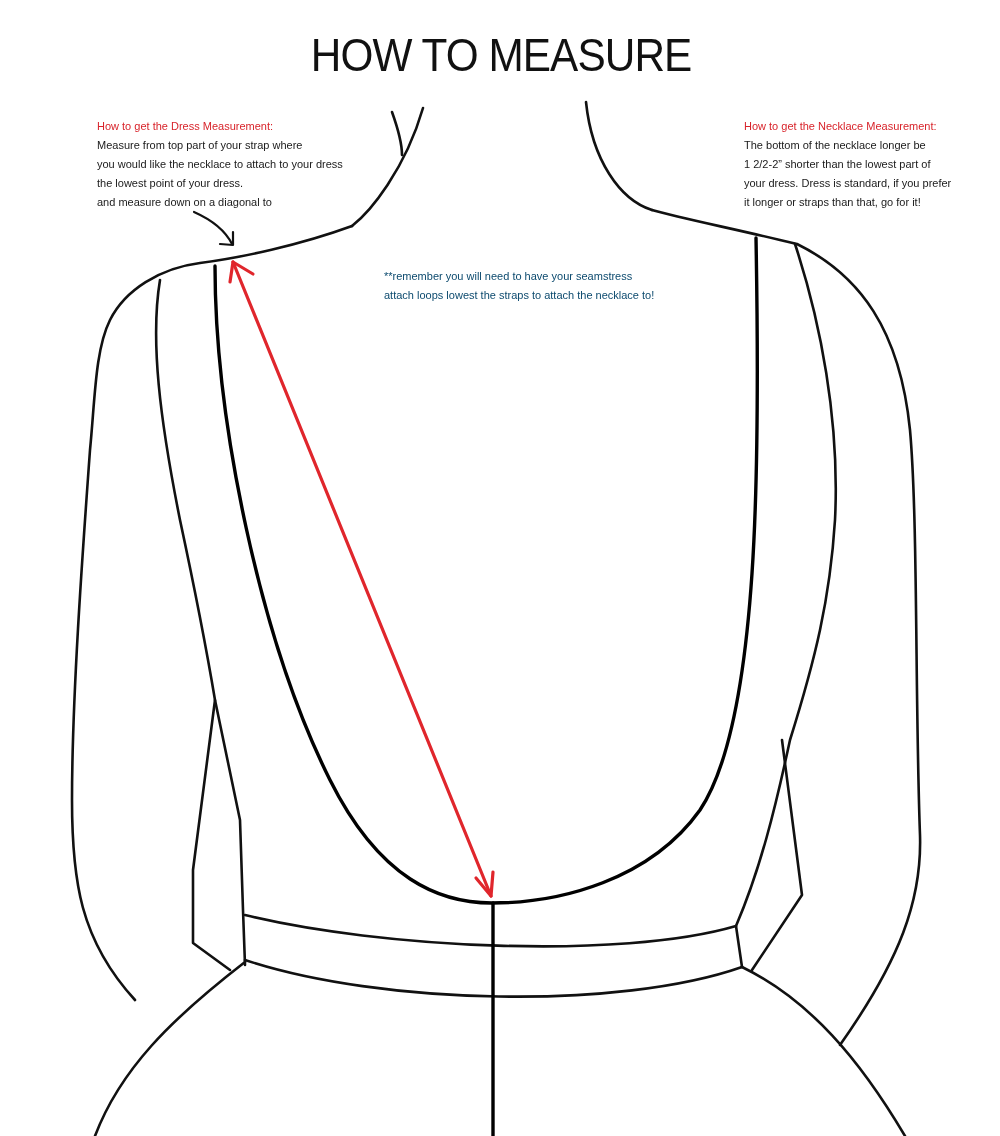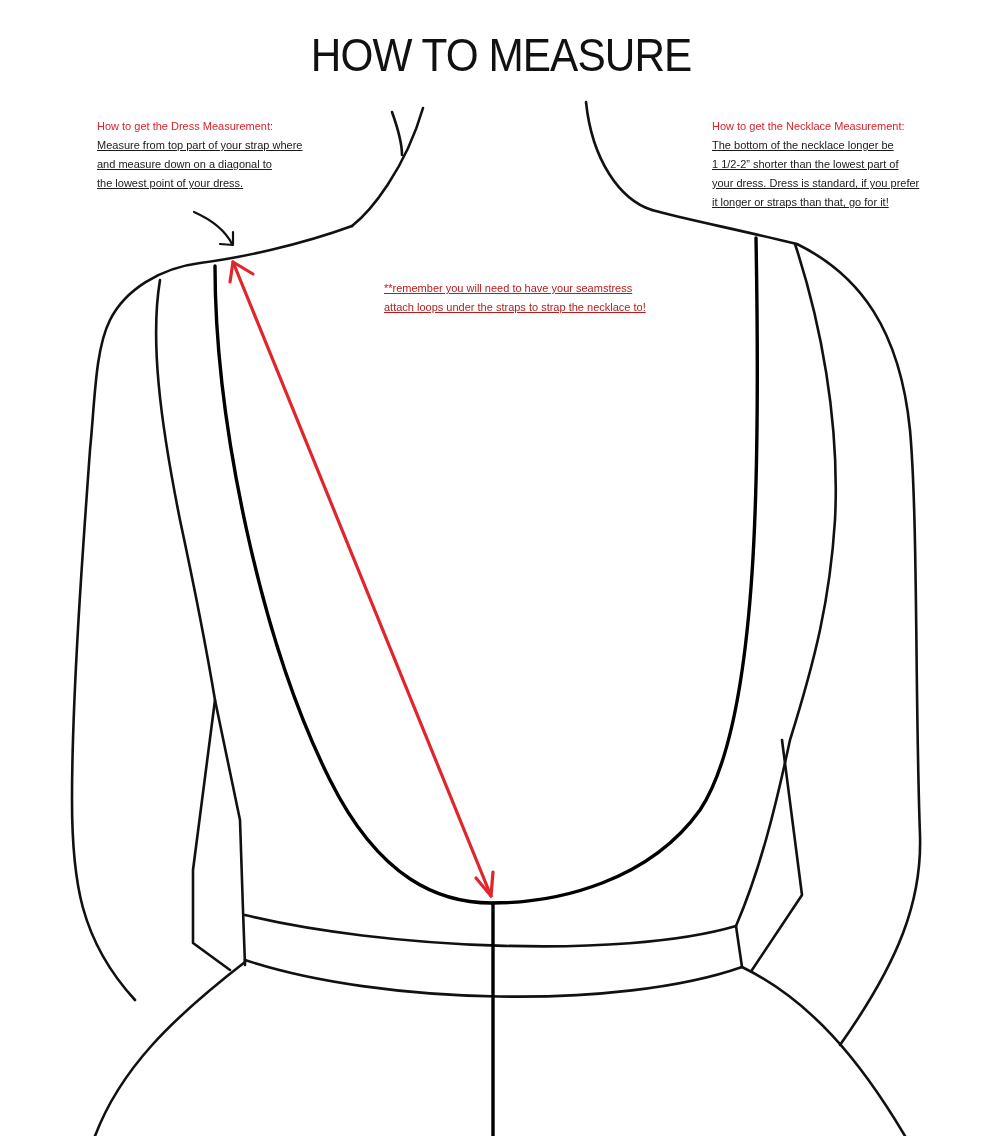--- a/index.html
+++ b/index.html
@@ -7,49 +7,50 @@
     .title {
       position: absolute; left: 0; top: 28px; width: 1000px; text-align: center;
       font-family: "Liberation Sans", sans-serif; font-size: 46px; letter-spacing: -1px;
       color: #111; transform: scaleX(0.92); transform-origin: 513px 0;
     }
     .note {
       position: absolute; font-family: "Liberation Sans", sans-serif; font-size: 11px;
       line-height: 19px; color: #1a1a1a; margin-left: 40px;
     }
     .note .head { color: #d8232a; display: block; }
-    .note .line { display: block; white-space: nowrap; text-decoration: underline; }
+    .note .line { display: block; white-space: nowrap; }
     .note-left { left: 57px; top: 117px; }
-    .note-right { left: 672px; top: 117px; }
-    .note-mid { left: 344px; top: 279px; color: #b91c1c; }
+    .note-right { left: 704px; top: 117px; }
+    .note-mid { left: 344px; top: 267px; color: #0c4a6e; }
     svg.figure { position: absolute; left: 0; top: 0; }
   </style>
 </head>
 <body>
 
 <div class="title">HOW TO MEASURE</div>
 
 <div class="note note-left">
   <span class="head">How to get the Dress Measurement:</span>
   <span class="line">Measure from top part of your strap where</span>
+  <span class="line">you would like the necklace to attach to your dress</span>
+  <span class="line">the lowest point of your dress.</span>
   <span class="line">and measure down on a diagonal to</span>
-  <span class="line">the lowest point of your dress.</span>
 </div>
 
 <div class="note note-right">
   <span class="head">How to get the Necklace Measurement:</span>
   <span class="line">The bottom of the necklace longer be</span>
-  <span class="line">1 1/2-2” shorter than the lowest part of</span>
+  <span class="line">1 2/2-2” shorter than the lowest part of</span>
   <span class="line">your dress. Dress is standard, if you prefer</span>
   <span class="line">it longer or straps than that, go for it!</span>
 </div>
 
 <div class="note note-mid">
   <span class="line">**remember you will need to have your seamstress</span>
-  <span class="line">attach loops under the straps to strap the necklace to!</span>
+  <span class="line">attach loops lowest the straps to attach the necklace to!</span>
 </div>
 
 <svg class="figure" width="1000" height="1136" viewBox="0 0 1000 1136">
   <g fill="none" stroke="#111" stroke-width="2.6" stroke-linecap="round" stroke-linejoin="round">
 
     <path d="M 392 112 Q 402 140 402 155"></path>
     <path d="M 423 108 C 405 170 370 212 352 226"></path>
 
     <path d="M 586 102 C 592 160 620 200 652 210"></path>
 

